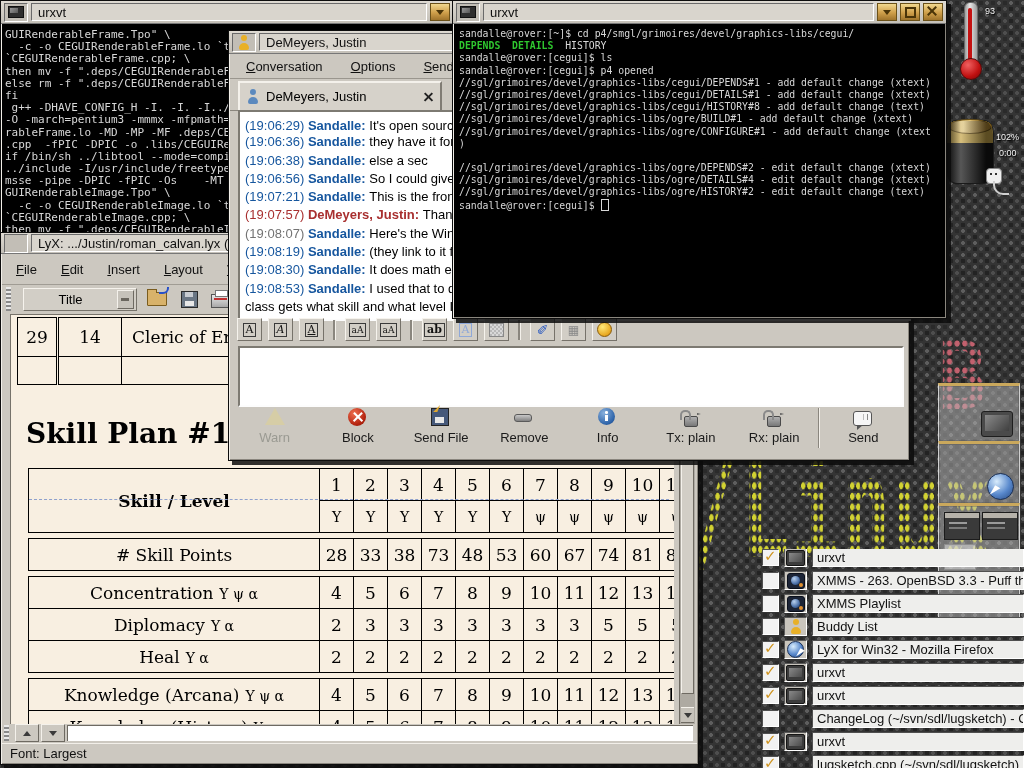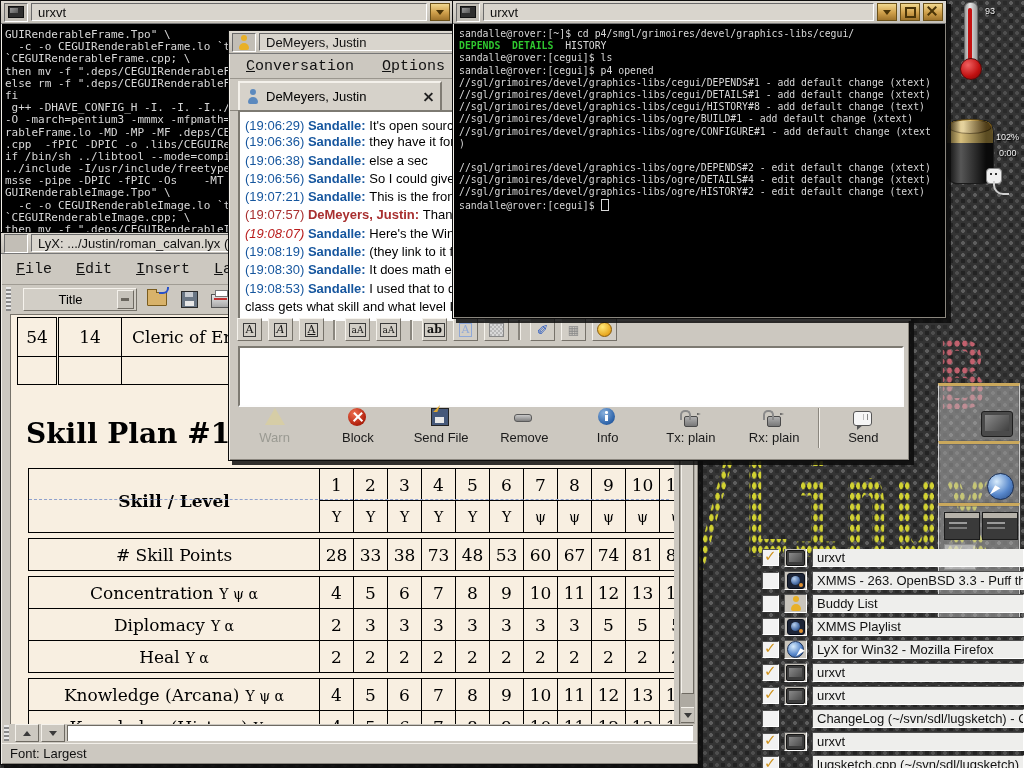--- a/index.html
+++ b/index.html
@@ -98,21 +98,21 @@
   #term-left{left:0;top:0;width:452px;height:257px;z-index:4;}
   #term-left .term-body{font-size:11px;}
   #term-right{left:452px;top:0;width:493px;height:317px;z-index:13;}
   #term-right .term-body{font-size:9.8px;padding-left:5px;}
   .tline{height:12.2px;white-space:pre;}
   .cursor{display:inline-block;width:6px;height:10px;border:1px solid #d8d8d8;vertical-align:-2px;}
   
   #im-win{left:228px;top:30px;width:680px;height:429px;z-index:12;}
   #im-menubar{position:absolute;left:1px;right:1px;top:23px;height:24px;display:flex;align-items:center;gap:28px;padding-left:16px;
     border-bottom:1px solid #9a968e;}
-  .menu-item{font-size:15px;color:#111;white-space:nowrap;font-family:Liberation Mono, monospace;}
+  .menu-item{font-size:13px;color:#111;white-space:nowrap;}
   #im-tabbar{position:absolute;left:1px;right:1px;top:47px;height:32px;border-bottom:1px solid #8a867e;}
   #im-tab{position:absolute;left:8px;bottom:0;width:188px;height:27px;display:flex;align-items:center;gap:6px;padding:0 6px;background:#d6d2ca;
     border-top:2px solid #f4f1eb;border-left:2px solid #f4f1eb;border-right:2px solid #807c74;}
   #im-tab .tab-label{font-size:13px;white-space:nowrap;}
   .tab-close{width:11px;height:11px;position:relative;margin-left:auto;}
   .tab-close::before,.tab-close::after{content:"";position:absolute;left:0;top:4.5px;width:11px;height:2.2px;background:#222;}
   .tab-close::before{transform:rotate(45deg);} .tab-close::after{transform:rotate(-45deg);}
   .sunken{border-top:2px solid #7d7a72;border-left:2px solid #7d7a72;border-bottom:2px solid #fdfdfd;border-right:2px solid #fdfdfd;}
   #chat-log{position:absolute;left:9px;top:79px;width:662px;height:203px;background:#fff;overflow:hidden;padding:4px 2px 0 5px;font-size:13px;}
   .msg,.mcont{height:18.3px;white-space:nowrap;overflow:hidden;color:#000;}
@@ -260,33 +260,33 @@
         <span class="tb-iconbox">
           <span class="ticon-xmms"></span>
         </span>
         <div class="tb-field">
           <span class="tb-label">XMMS - 263. OpenBSD 3.3 - Puff the Ba</span>
         </div>
       </div>
       <div class="tb-row">
         <span class="tb-check"></span>
         <span class="tb-iconbox">
-          <span class="person gold"></span>
-        </span>
-        <div class="tb-field">
-          <span class="tb-label">Buddy List</span>
+          <span class="ticon-xmms"></span>
+        </span>
+        <div class="tb-field">
+          <span class="tb-label">XMMS Playlist</span>
         </div>
       </div>
       <div class="tb-row">
         <span class="tb-check"></span>
         <span class="tb-iconbox">
-          <span class="ticon-xmms"></span>
-        </span>
-        <div class="tb-field">
-          <span class="tb-label">XMMS Playlist</span>
+          <span class="person gold"></span>
+        </span>
+        <div class="tb-field">
+          <span class="tb-label">Buddy List</span>
         </div>
       </div>
       <div class="tb-row">
         <span class="tb-check checked"></span>
         <span class="tb-iconbox">
           <span class="ticon-browser"></span>
         </span>
         <div class="tb-field">
           <span class="tb-label">LyX for Win32 - Mozilla Firefox</span>
         </div>
@@ -388,21 +388,21 @@
           <span class="ico-floppy"></span>
         </span>
       <span class="lyx-tool">
           <span class="ico-printer"></span>
         </span>
     </div>
     <div id="doc-area">
       <table id="top-table">
         <tbody>
             <tr class="r1">
-          <td class="c1">54</td>
+          <td class="c1">29</td>
           <td class="c2">14</td>
           <td class="c3">Cleric of Er</td>
         </tr>
         <tr class="r2">
           <td class="c1"></td>
           <td class="c2"></td>
           <td class="c3"></td>
         </tr>
       </tbody>
         </table>
@@ -576,21 +576,21 @@
         <span class="tab-close"></span>
       </div>
     </div>
     <div id="chat-log" class="sunken">
         <div class="msg"><span class="mtime" style="color: rgb(22, 86, 158);">(19:06:29) </span><span class="msender" style="color: rgb(22, 86, 158);">Sandalle: </span><span class="mtext">It's open source.</span><span class="smiley"></span></div>
         <div class="msg"><span class="mtime" style="color: rgb(22, 86, 158);">(19:06:36) </span><span class="msender" style="color: rgb(22, 86, 158);">Sandalle: </span><span class="mtext">they have it for Win</span></div>
         <div class="msg"><span class="mtime" style="color: rgb(22, 86, 158);">(19:06:38) </span><span class="msender" style="color: rgb(22, 86, 158);">Sandalle: </span><span class="mtext">else a sec</span></div>
         <div class="msg"><span class="mtime" style="color: rgb(22, 86, 158);">(19:06:56) </span><span class="msender" style="color: rgb(22, 86, 158);">Sandalle: </span><span class="mtext">So I could give you</span></div>
         <div class="msg"><span class="mtime" style="color: rgb(22, 86, 158);">(19:07:21) </span><span class="msender" style="color: rgb(22, 86, 158);">Sandalle: </span><span class="mtext">This is the front-en</span></div>
         <div class="msg"><span class="mtime" style="color: rgb(168, 47, 47);">(19:07:57) </span><span class="msender" style="color: rgb(168, 47, 47);">DeMeyers, Justin: </span><span class="mtext">Thanks</span></div>
-        <div class="msg"><span class="mtime" style="color: #b91c1c; font-style: italic;">(19:08:07) </span><span class="msender" style="color: rgb(22, 86, 158);">Sandalle: </span><span class="mtext">Here's the Windows</span></div>
+        <div class="msg"><span class="mtime" style="color: #737373;">(19:08:07) </span><span class="msender" style="color: rgb(22, 86, 158);">Sandalle: </span><span class="mtext">Here's the Windows</span></div>
         <div class="msg"><span class="mtime" style="color: rgb(22, 86, 158);">(19:08:19) </span><span class="msender" style="color: rgb(22, 86, 158);">Sandalle: </span><span class="mtext">(they link to it from</span></div>
         <div class="msg"><span class="mtime" style="color: rgb(22, 86, 158);">(19:08:30) </span><span class="msender" style="color: rgb(22, 86, 158);">Sandalle: </span><span class="mtext">It does math equat</span></div>
         <div class="msg"><span class="mtime" style="color: rgb(22, 86, 158);">(19:08:53) </span><span class="msender" style="color: rgb(22, 86, 158);">Sandalle: </span><span class="mtext">I used that to do m</span></div>
         <div class="mcont">class gets what skill and what level I to</div>
       </div>
     <div id="fmt-bar">
         <div class="fmt-btn fmt-bold">
           <span class="glyph">A</span>
         </div>
         <div class="fmt-btn fmt-italic">

